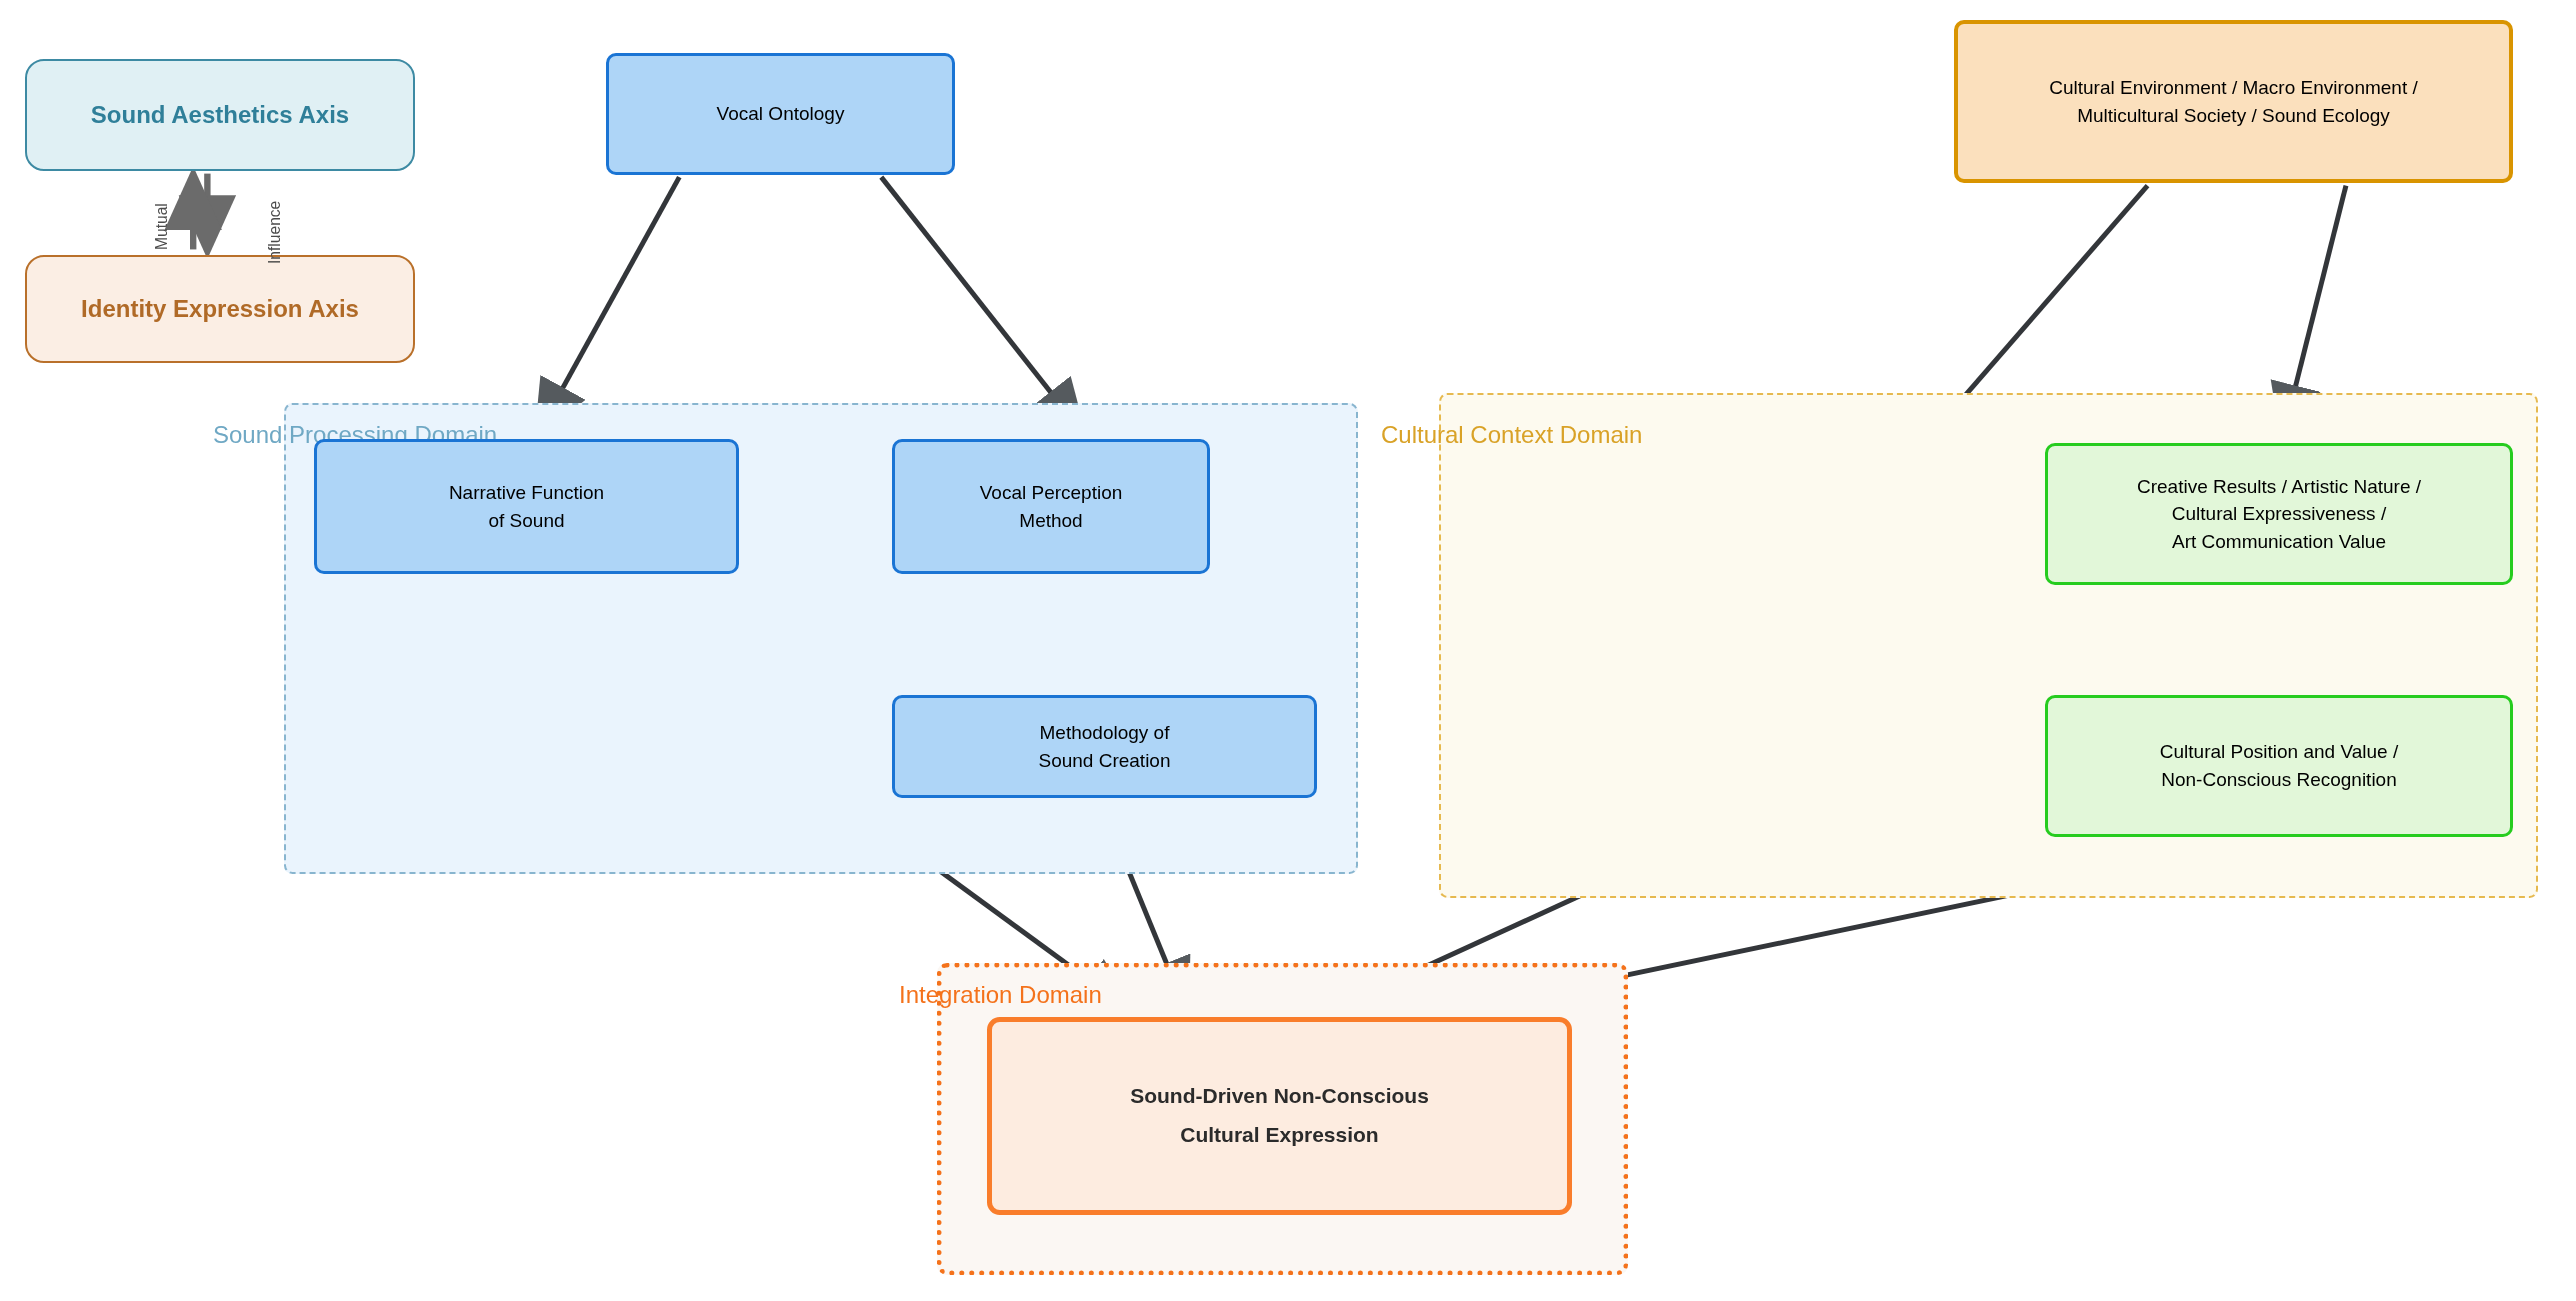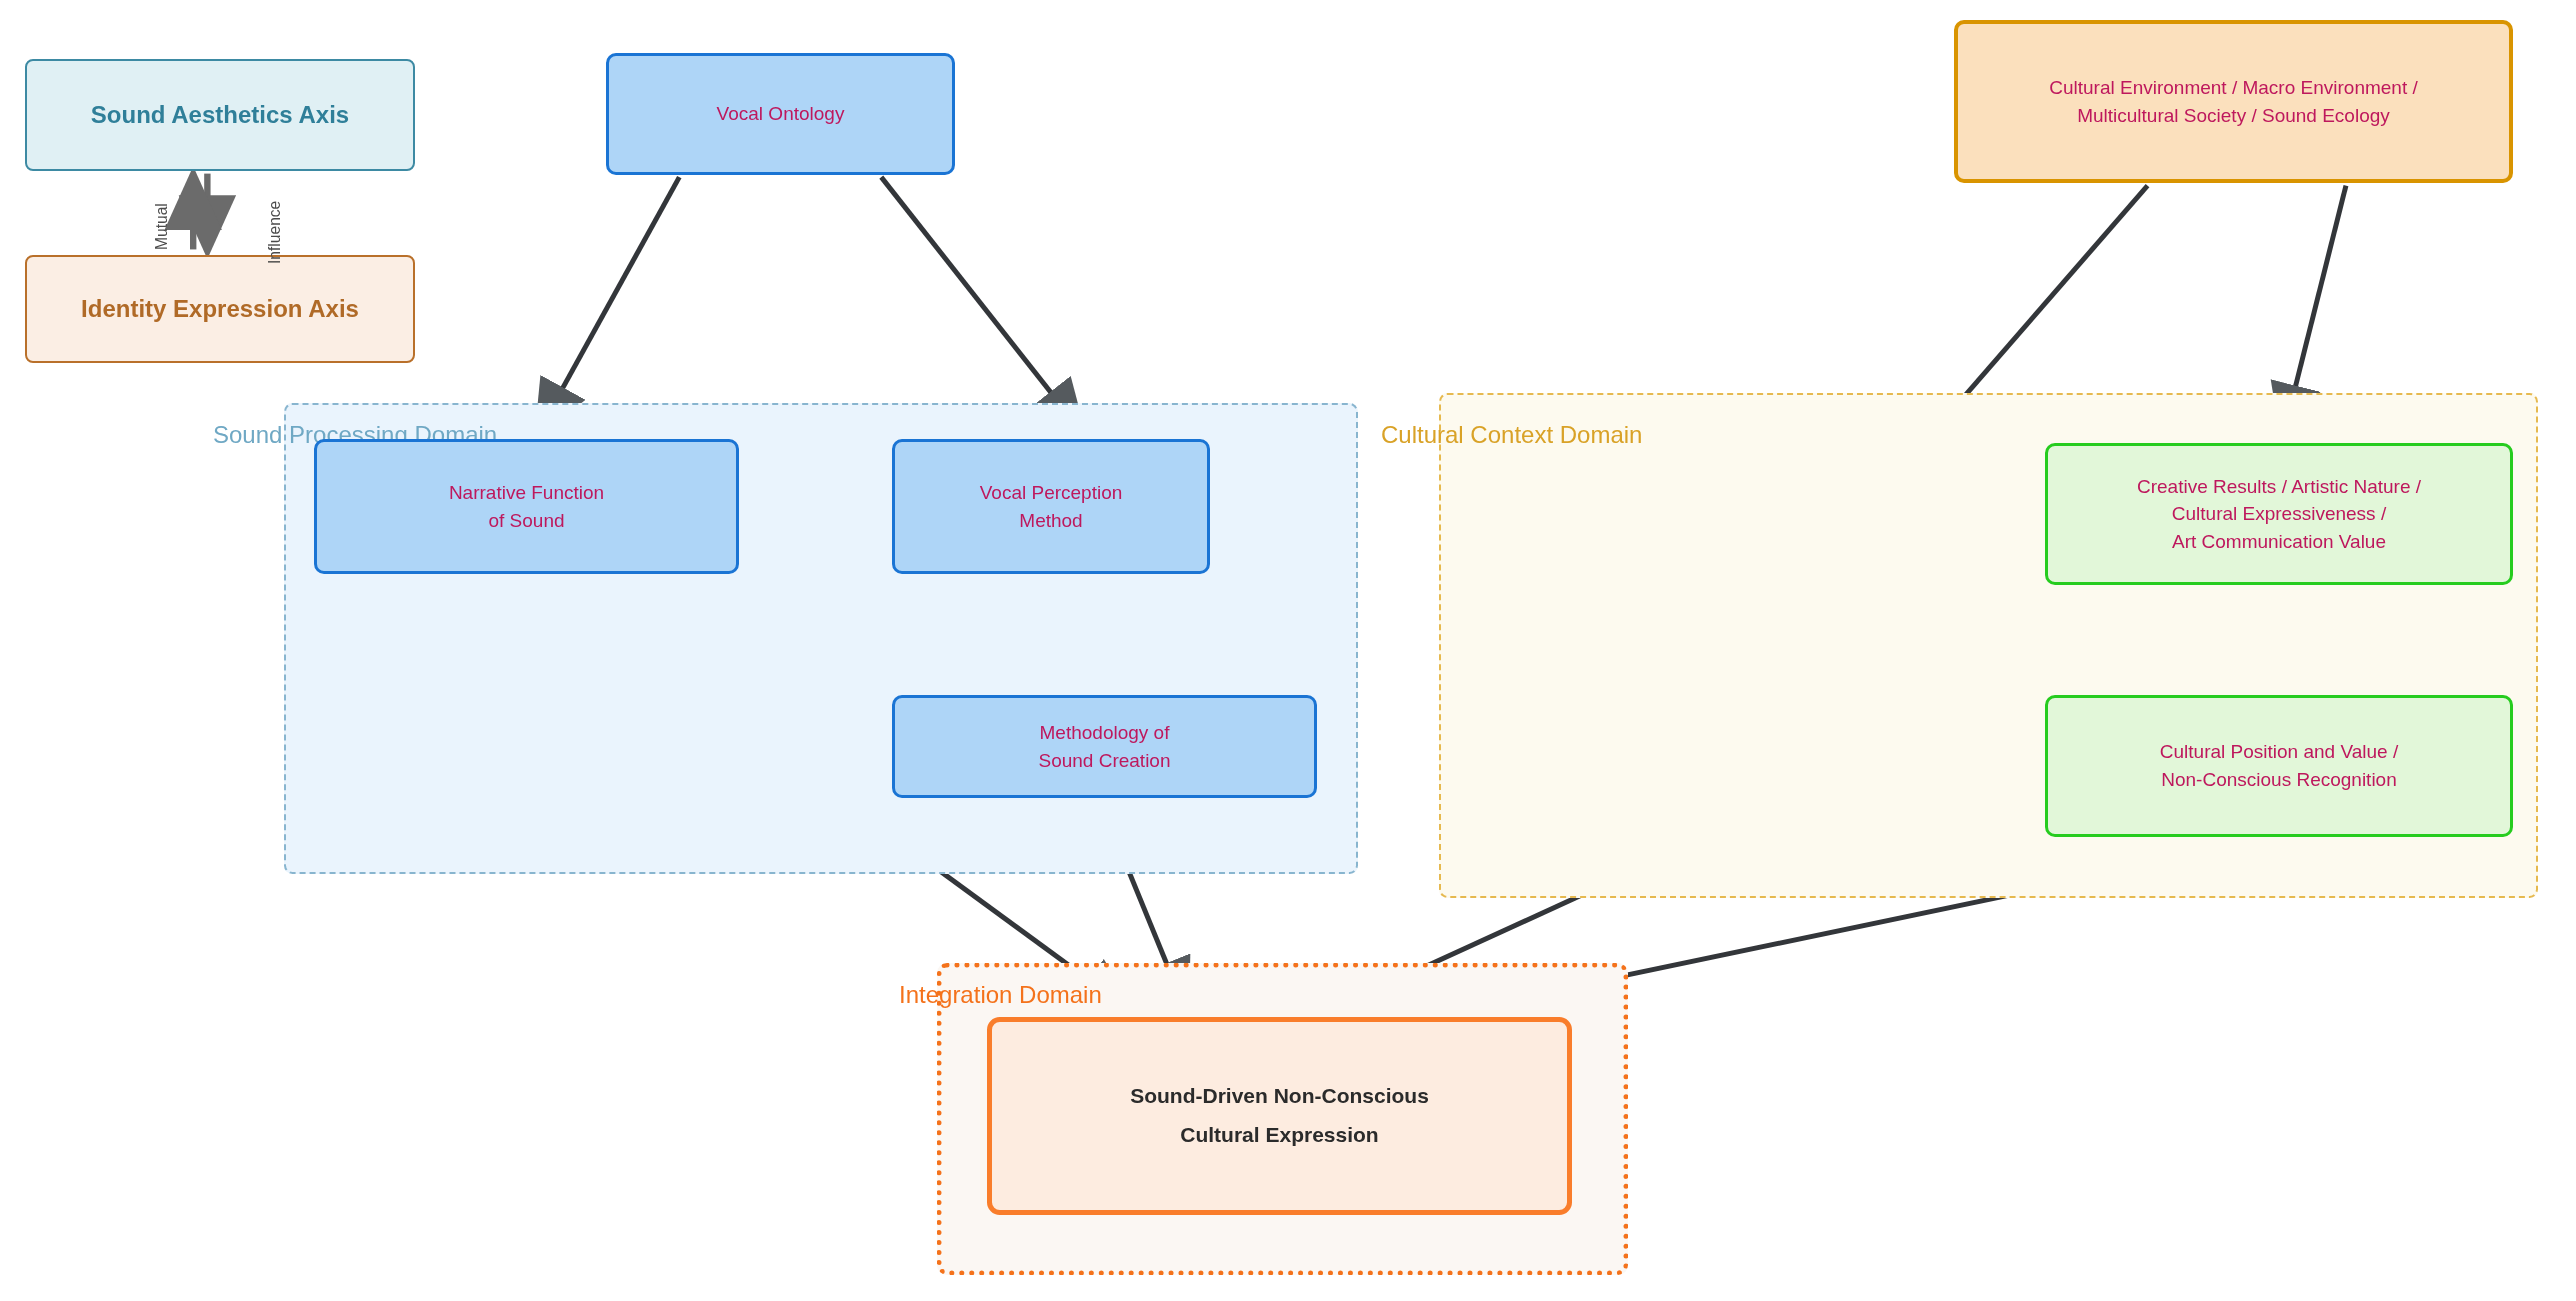--- a/index.html
+++ b/index.html
@@ -33,27 +33,27 @@
     left:937px;top:963px;width:691px;height:312px;
     background:#fbf7f3;border:5px dotted #f4721b;border-radius:10px;
   }
   #cluster-integration-label{left:899px;top:983px;color:#f4721b;}
 
   
   .node{
     position:absolute;box-sizing:border-box;
     display:flex;align-items:center;justify-content:center;
     text-align:center;border-radius:10px;
-    font-size:19px;line-height:1.45;color:#be185d;
+    font-size:19px;line-height:1.45;color:#000000;
     padding:4.3px 10px;
   }
   .node .line{display:block;}
 
   
-  .node.axis{font-size:24px;font-weight:bold;border-radius:8px;}
+  .node.axis{font-size:24px;font-weight:bold;border-radius:19px;}
   #n-sound-aesthetics{
     left:25px;top:59px;width:390px;height:112px;
     background:#e0f0f4;border:2.8px solid #3d8aa3;color:#2f7f99;
   }
   #n-identity-expression{
     left:25px;top:255px;width:390px;height:108px;
     background:#fbeee4;border:2.8px solid #b9702a;color:#b06a27;
   }
 
   

